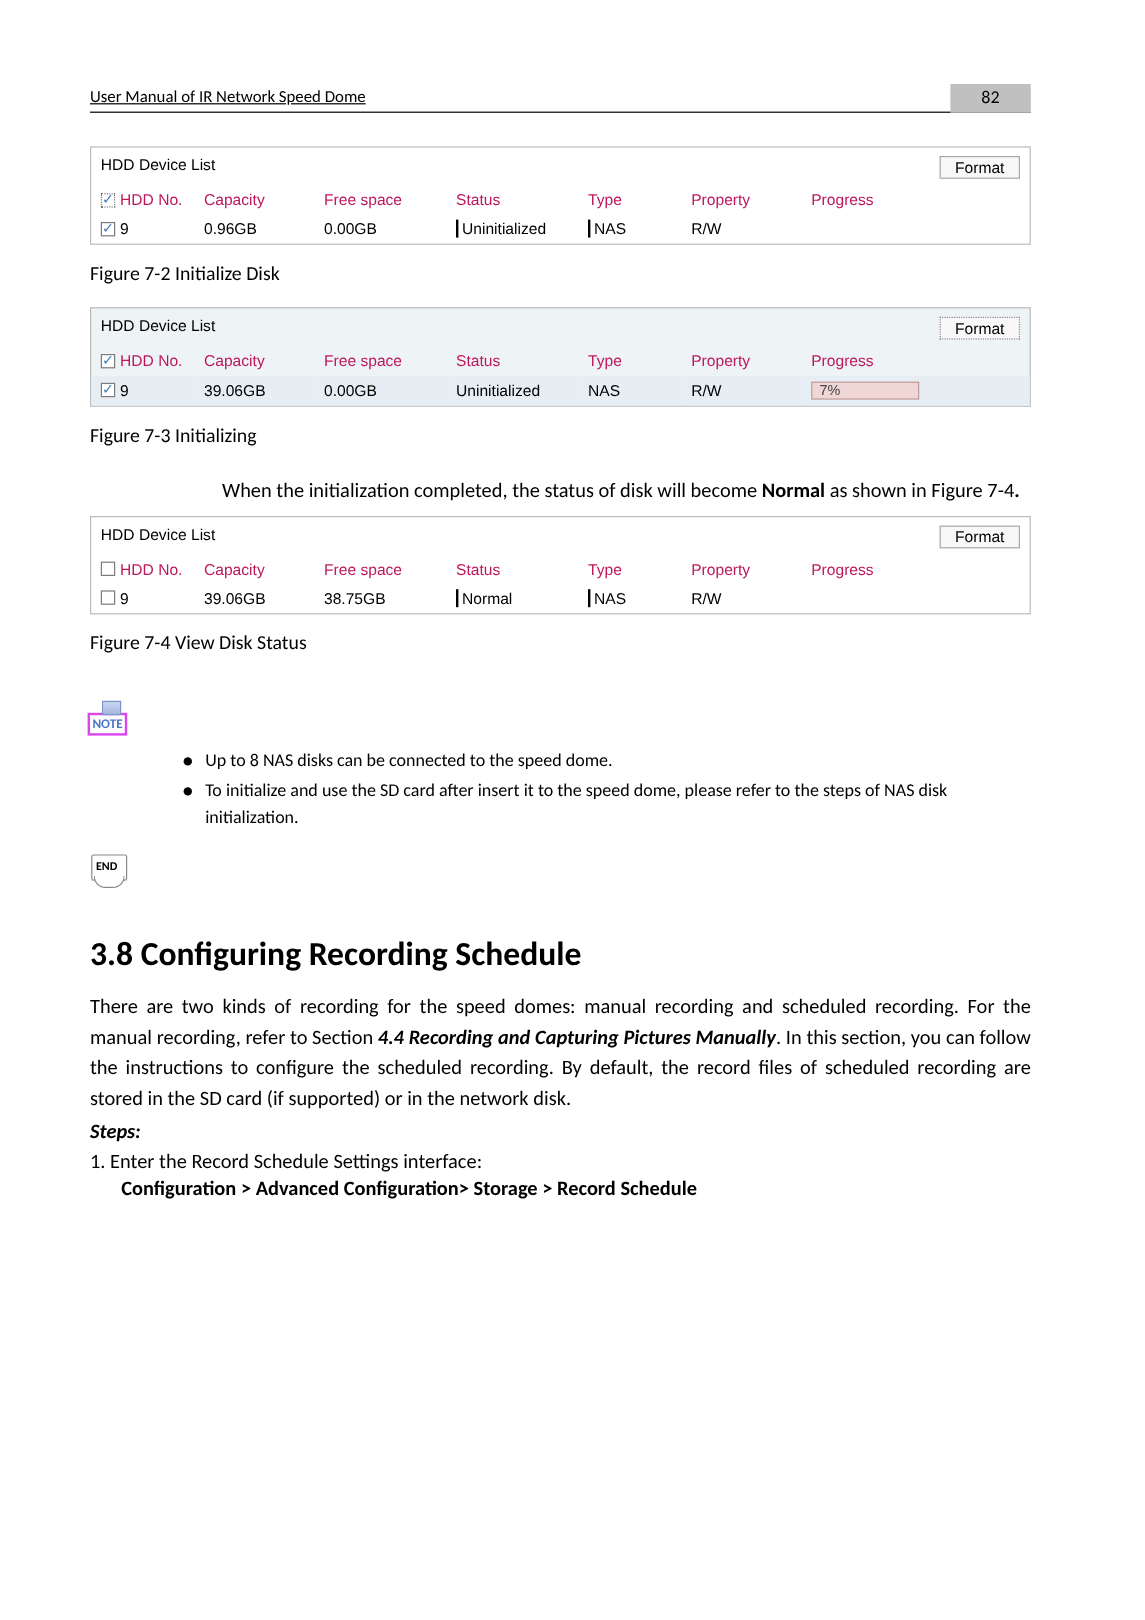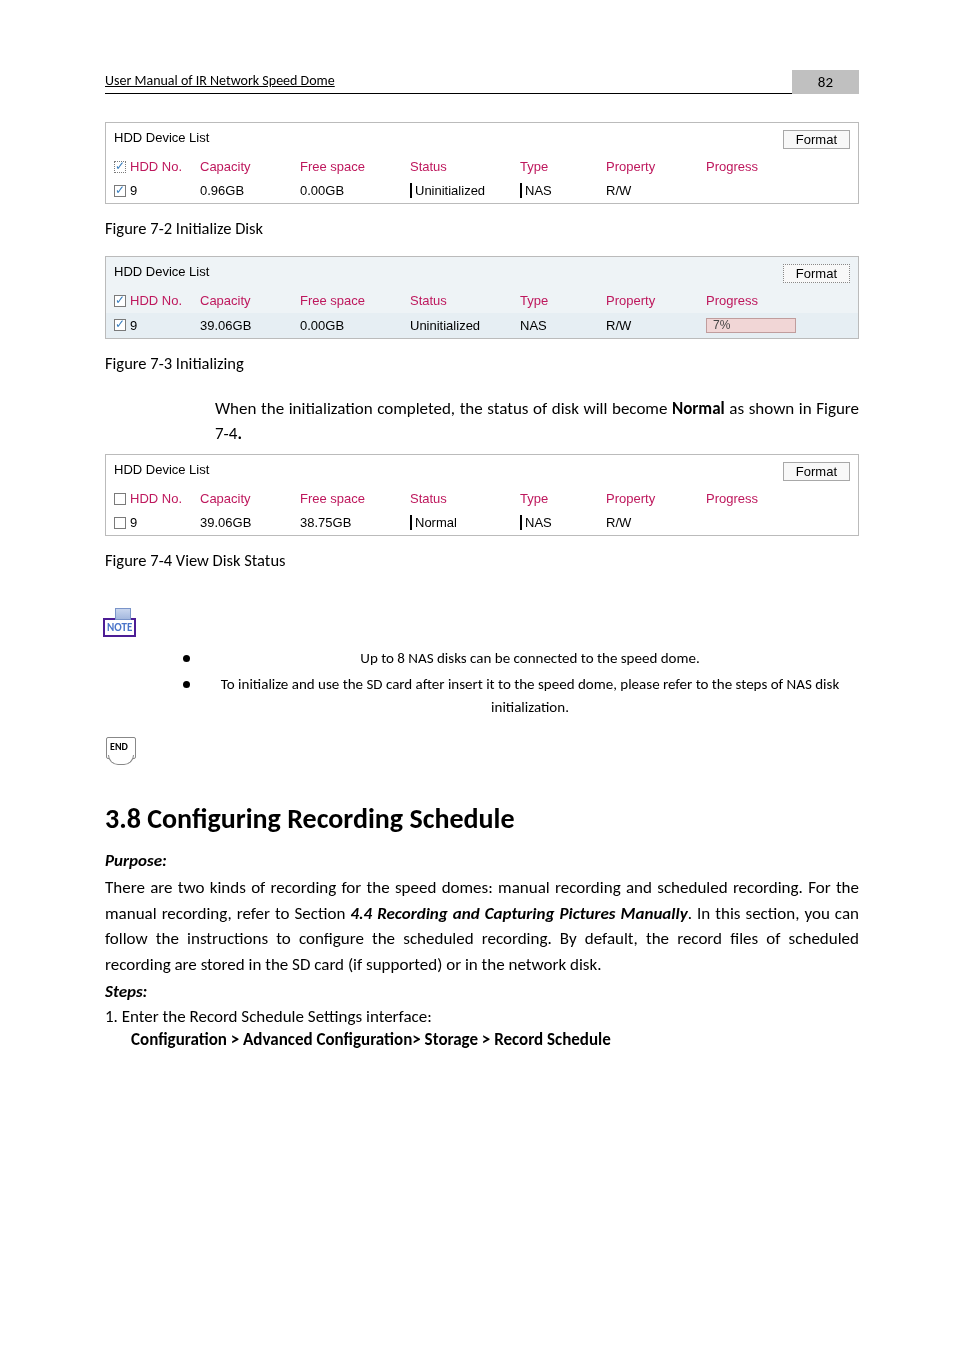--- a/index.html
+++ b/index.html
@@ -4,21 +4,21 @@
 <style>
   * { box-sizing: border-box; }
   body {
     margin: 0;
     font-family: Calibri, Arial, sans-serif;
     background: #fff;
     color: #000;
     width: 954px;
   }
   .page {
-    padding: 70px 95px 60px 105px;
+    padding: 70px 95px 60px 75px;
   }
   .header-bar {
     display: flex;
     align-items: flex-end;
     border-bottom: 1px solid #000;
     padding-bottom: 4px;
     margin-bottom: 28px;
   }
   .header-title {
     flex: 1;
@@ -122,41 +122,41 @@
   }
   .body-para {
     font-size: 17px;
     line-height: 1.45;
     margin: 24px 0 6px 110px;
     text-align: justify;
   }
   .note-icon {
     margin: 30px 0 6px -2px;
     display: inline-block;
-    border: 2px solid #4c1d95;
+    border: 2px solid #d946ef;
     padding: 1px 2px;
     font-size: 11px;
     font-weight: bold;
     color: #4a74c9;
     position: relative;
   }
   .note-icon::before {
     content: "";
     position: absolute;
     top: -12px; left: 10px;
     width: 14px; height: 10px;
     background: linear-gradient(#c9d6ee,#a4b8de);
     border: 1px solid #7a94c9;
   }
   .bullets {
     margin: 4px 0 10px 38px;
     font-size: 15px;
     line-height: 1.55;
   }
-  .bullets li { list-style: none; position: relative; padding-left: 18px; margin-bottom: 2px; text-align: center; }
+  .bullets li { list-style: none; position: relative; padding-left: 18px; margin-bottom: 2px; }
   .bullets li::before {
     content: "";
     position: absolute;
     left: 0; top: 8px;
     width: 7px; height: 7px;
     background: #000;
     border-radius: 50%;
   }
   .end-icon {
     display: inline-block;
@@ -344,21 +344,20 @@
   </ul>
 
   <div class="end-icon">
     <div class="sheet"></div>
     <div class="txt">END</div>
     <div class="curl"></div>
   </div>
 
   <h2 class="section">3.8   Configuring Recording Schedule</h2>
 
-  <div class="purpose-label">Purpose:</div>
   <p class="body-text">
     <span>There are two kinds of recording for the speed domes: manual recording and scheduled recording. For the manual recording, refer to Section </span><b><i>4.4 Recording and Capturing Pictures Manually</i></b><span>. In this section, you can follow the instructions to configure the scheduled recording. By default, the record files of scheduled recording are stored in the SD card (if supported) or in the network disk.</span>
   </p>
 
   <div class="steps-label">Steps:</div>
   <div class="step-line">1.   Enter the Record Schedule Settings interface:</div>
   <div class="step-path">Configuration &gt; Advanced Configuration&gt; Storage &gt; Record Schedule</div>
 
 </div>
 

